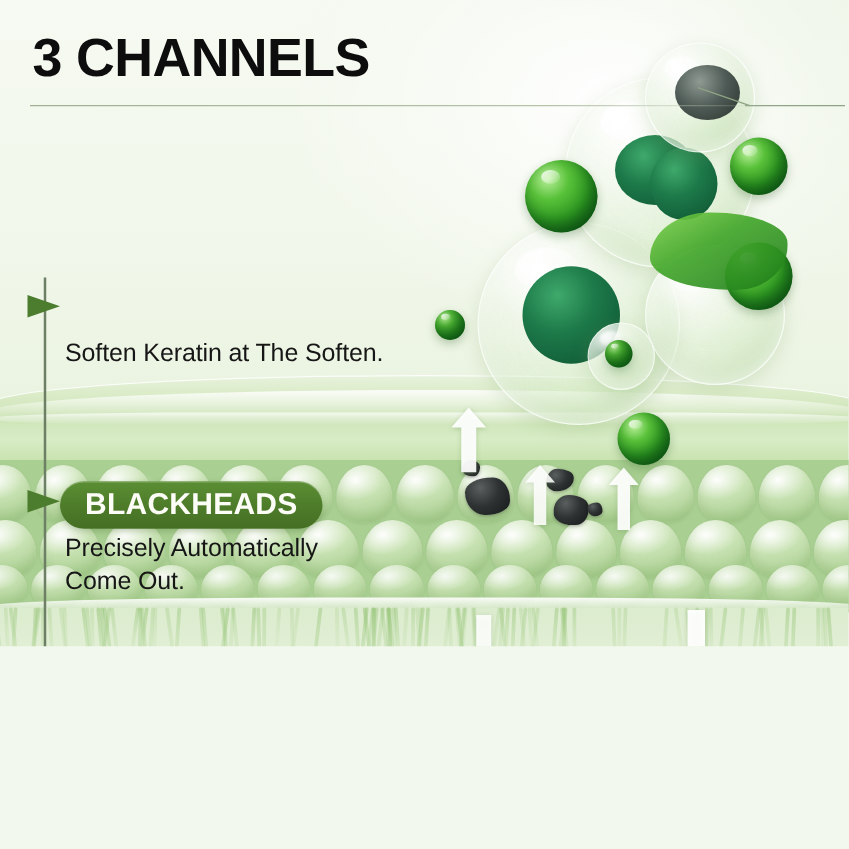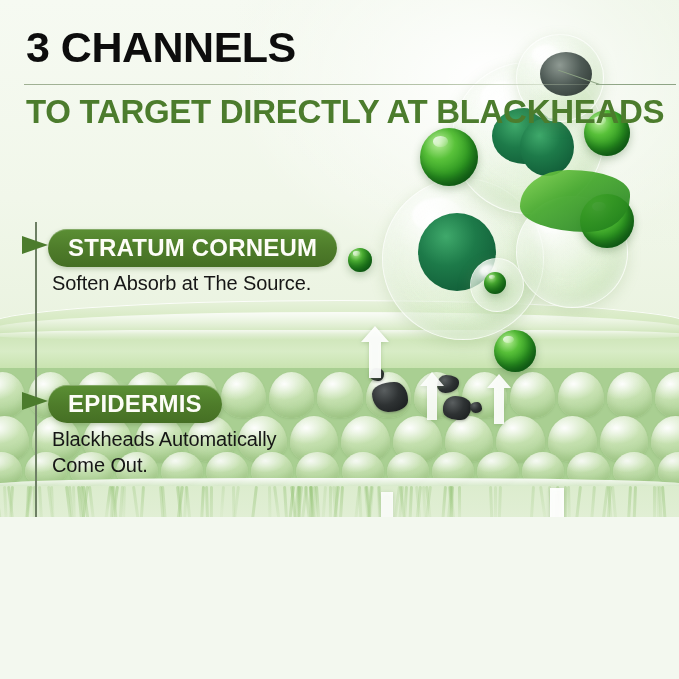--- a/index.html
+++ b/index.html
@@ -504,30 +504,27 @@
   </svg>
   <svg class="art arrow-down" style="left:541px; top:488px;" width="32" height="60" viewBox="0 0 32 60">
     <polygon points="16,60 32,38 23,38 23,0 9,0 9,38 0,38" fill="#ffffff" opacity="0.95"></polygon>
   </svg>
 
   <div class="art" id="leader-line-2"></div>
   <div class="art" id="leader-line"></div>
 
   <div id="headline">3 CHANNELS</div>
   <div id="rule"></div>
-  <div id="subheadline">TO TARGET DIRECTLY
-AT BLACKHEADS</div>
 
   <div id="axis"></div>
   <div class="axis-marker" id="marker-1"></div>
   <div class="axis-marker" id="marker-2"></div>
   <div class="axis-marker" id="marker-3"></div>
 
-  <div class="badge" id="badge-1">STRATUM CORNEUM</div>
-  <div class="caption" id="caption-1">Soften Absorb at The Source.</div>
-
-  <div class="badge" id="badge-2">EPIDERMIS</div>
-  <div class="caption" id="caption-2">Blackheads Automatically
+  <div class="caption" id="caption-1">Soften Keratin at The Soften.</div>
+
+  <div class="badge" id="badge-2">BLACKHEADS</div>
+  <div class="caption" id="caption-2">Precisely Automatically
 Come Out.</div>
 
   <div class="badge" id="badge-3">TARGET</div>
 
 </div>
 
 </body></html>

